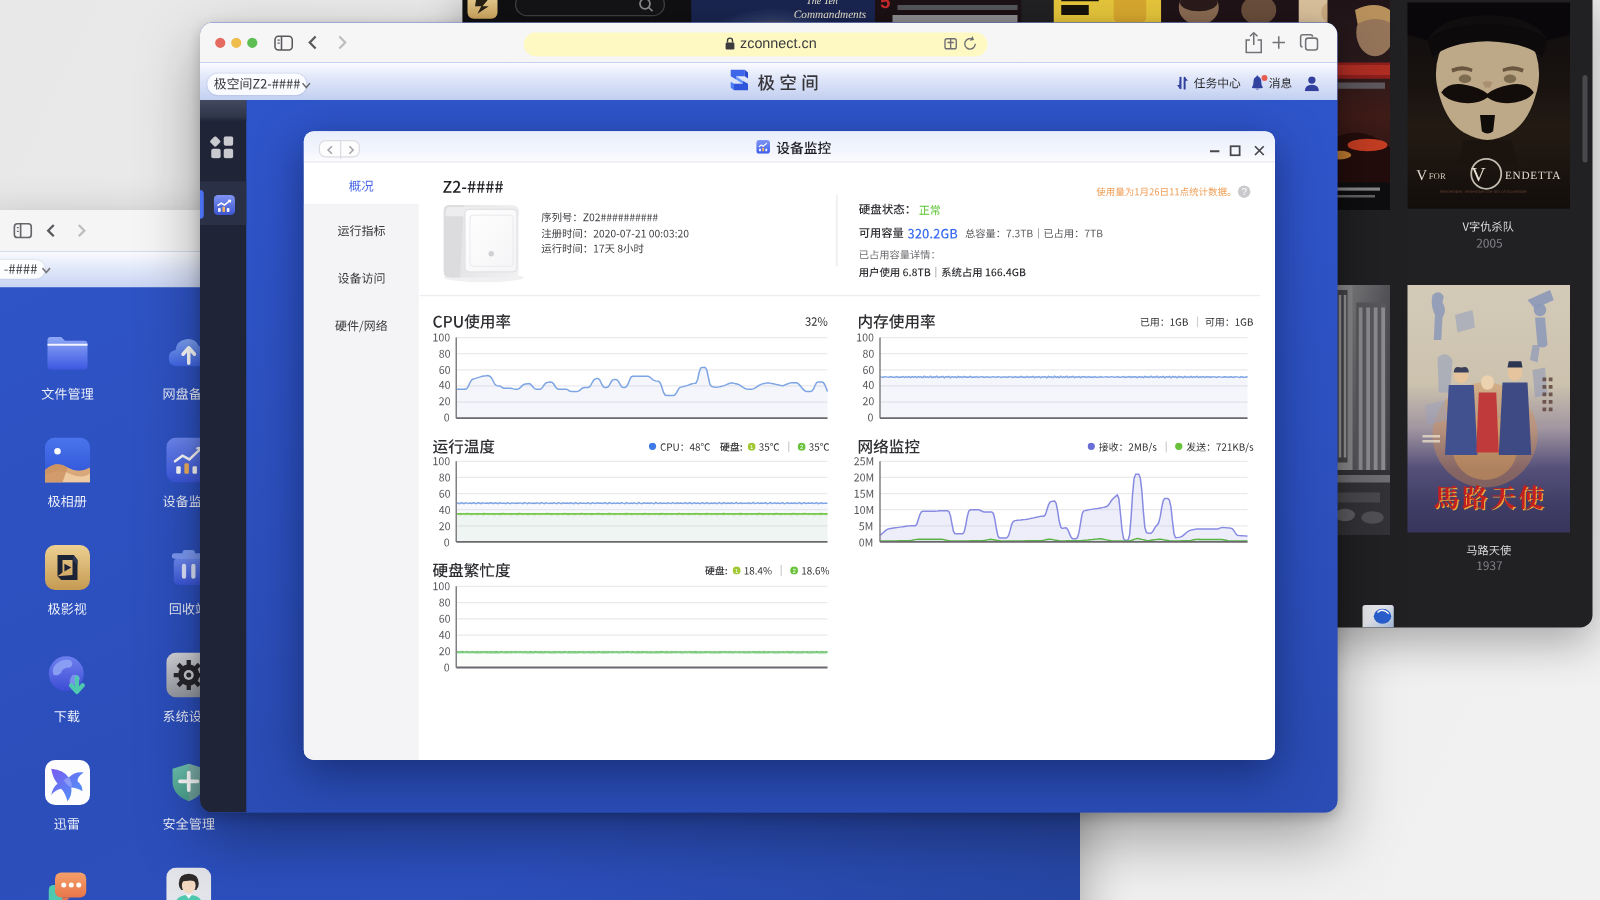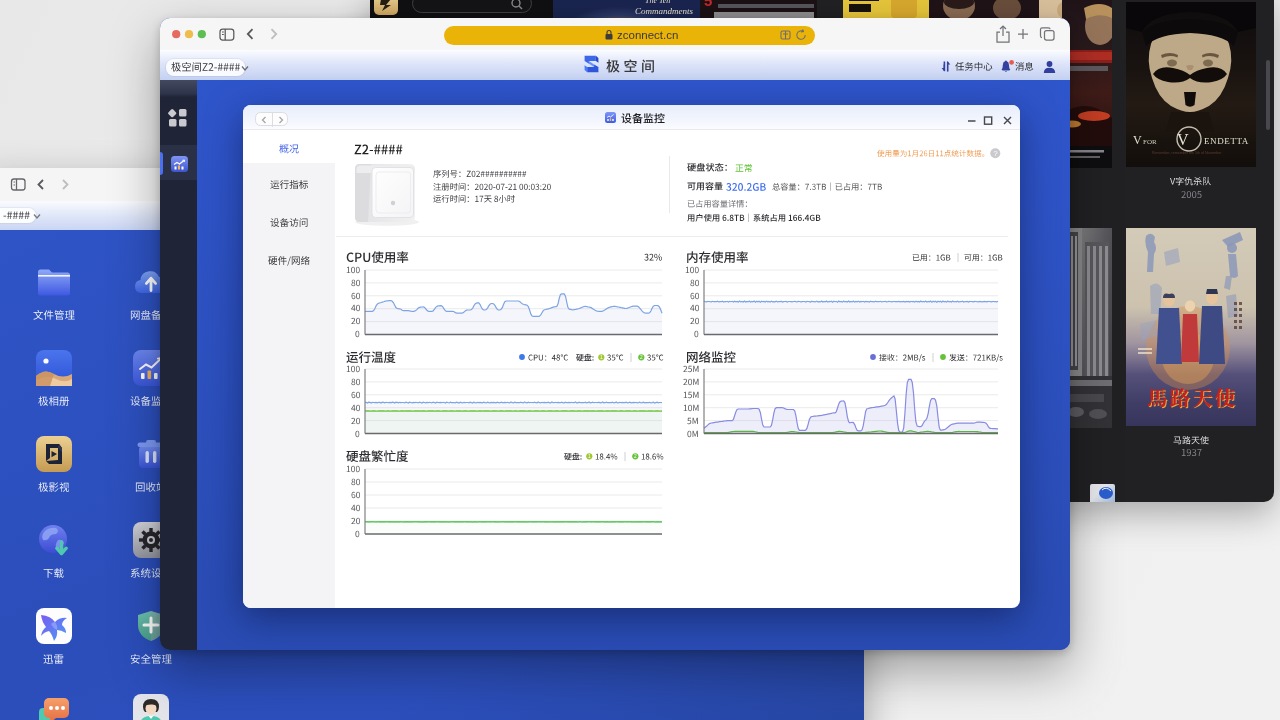--- a/index.html
+++ b/index.html
@@ -428,21 +428,21 @@
         <g stroke="#737377" fill="none" stroke-width="1.25">
           <path d="M840 14 L837 14 L837 24 L849 24 L849 14 L846 14"></path>
           <line x1="843" y1="9" x2="843" y2="18"></line>
           <path d="M840 11 L843 8.2 L846 11"></path>
           <line x1="863" y1="11" x2="863" y2="21"></line>
           <line x1="858" y1="16" x2="868" y2="16"></line>
           <rect x="884.5" y="12.5" width="9.5" height="9.5" rx="2"></rect>
           <path d="M882 19.5 Q880.5 19.5 880.5 18 L880.5 11.5 Q880.5 9.8 882.2 9.8 L888.5 9.8 Q890 9.8 890 11.3"></path>
         </g>
       </svg>
-      <div class="abs" style="left:284px;top:7.5px;width:371px;height:19px;background:#eab308;border-radius:9.5px">
+      <div class="abs" style="left:259px;top:7.5px;width:371px;height:19px;background:#fef9c3;border-radius:9.5px">
         <svg width="371" height="19" style="position:absolute;left:0;top:0">
           <g fill="#3c3c3e">
             <rect x="161.5" y="8" width="7" height="5.5" rx="1"></rect>
             <path d="M163 8 L163 6.5 Q163 4.5 165 4.5 Q167 4.5 167 6.5 L167 8" fill="none" stroke="#3c3c3e" stroke-width="1.1"></path>
           </g>
           <g stroke="#6e6e72" fill="none" stroke-width="1.1">
             <rect x="337" y="5" width="9" height="8" rx="1.5"></rect>
             <line x1="339" y1="8" x2="344" y2="8"></line>
             <line x1="341.5" y1="5" x2="341.5" y2="13"></line>
             <path d="M361.2 9 A4.2 4.2 0 1 1 359.5 5.7"></path>

